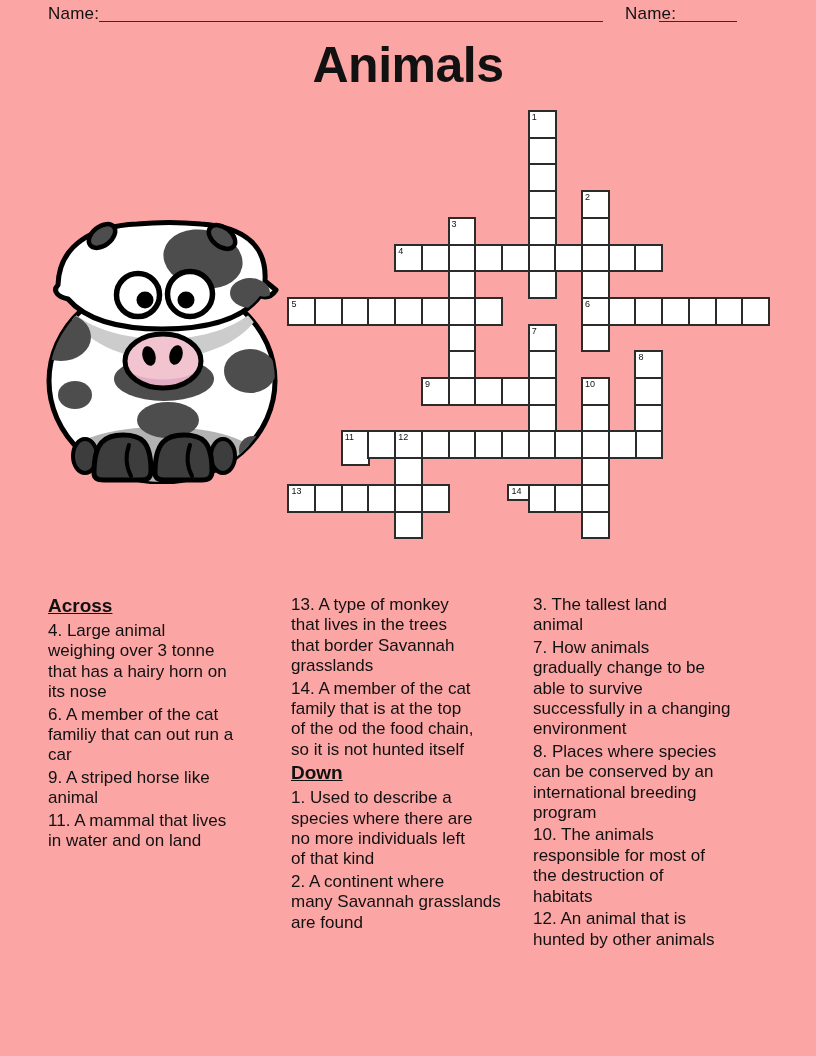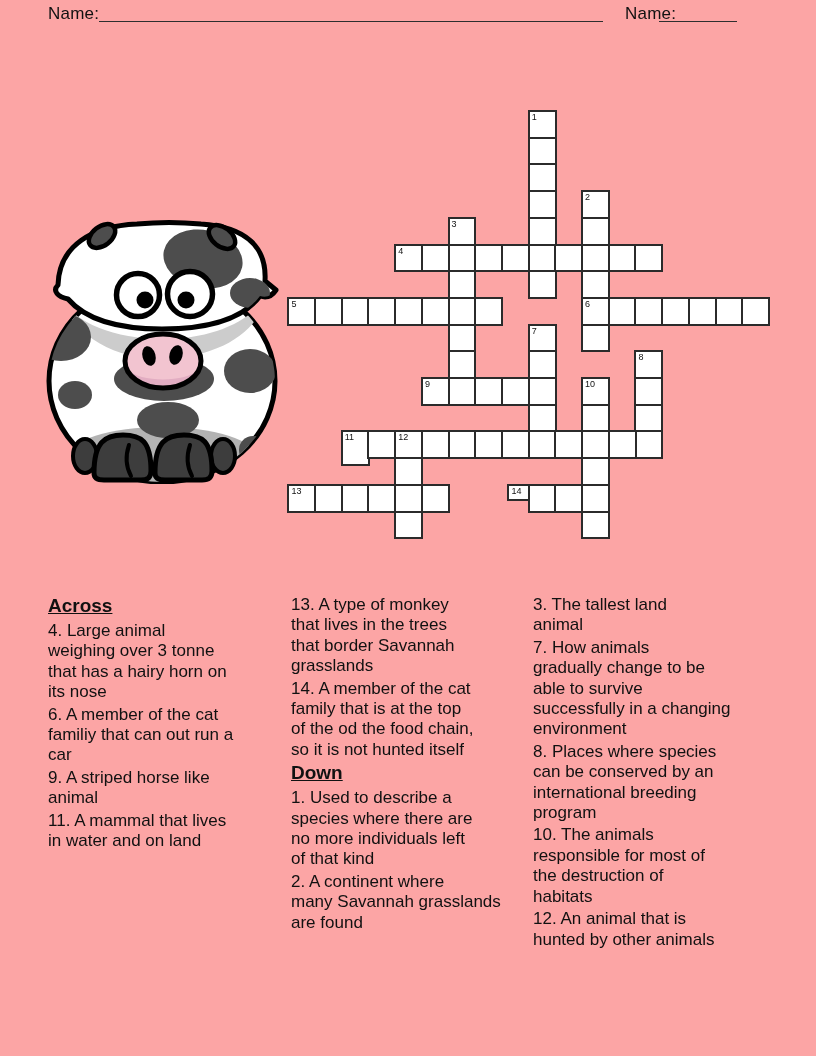--- a/index.html
+++ b/index.html
@@ -34,20 +34,21 @@
 </head>
 <body>
 
 <div class="page">
 
   <span class="hdr-label" style="left:48px">Name:</span>
   <span class="fill-line" style="left:99px;width:504px"></span>
   <span class="hdr-label" style="left:625px">Name:</span>
   <span class="fill-line" style="left:659px;width:78px"></span>
 
+  <div class="title">Animals</div>
 
   <svg class="cow" viewBox="0 0 235 265" aria-hidden="true">
     <defs>
       <clipPath id="bodyClip">
           <ellipse cx="117" cy="162" rx="113" ry="101"></ellipse>
         </clipPath>
       <clipPath id="headClip">
         <path d="M 13 66 C 14 26 48 7 92 5 C 112 3 136 3 156 5 C 201 8 222 28 220 62 L 231 71
                  C 227 77 221 79 215 77 C 198 100 164 110 117 110 C 74 110 41 101 23 80
                  C 13 78 7 72 13 66 Z"></path>

